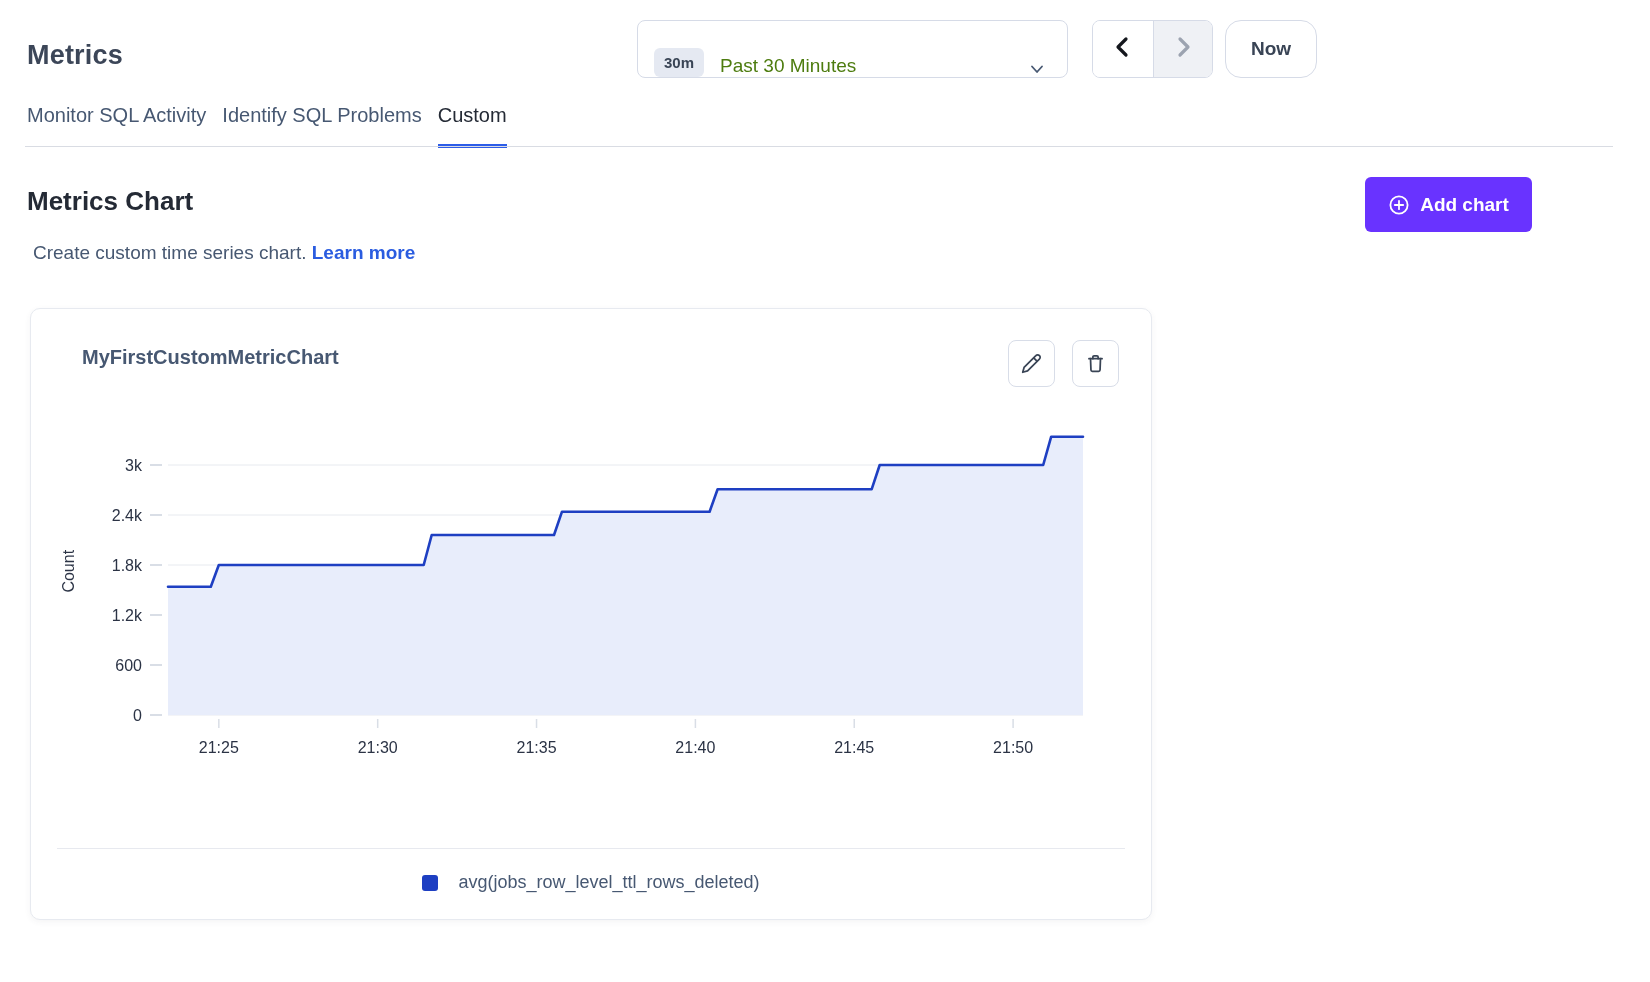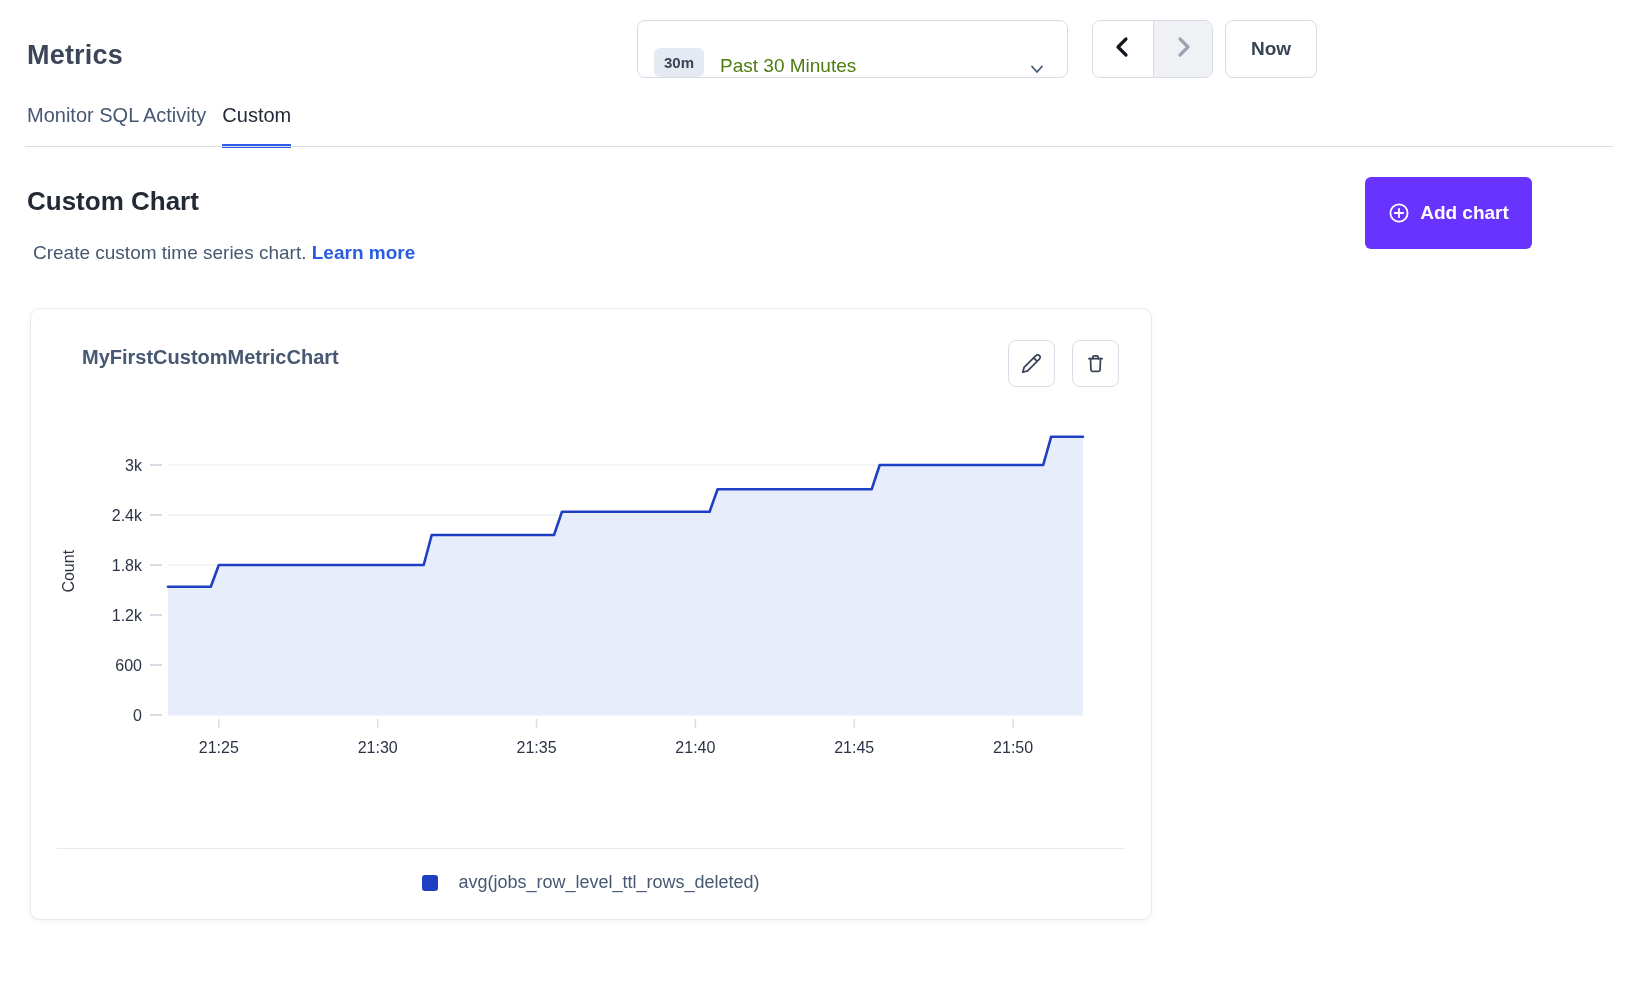--- a/index.html
+++ b/index.html
@@ -19,34 +19,34 @@
   .range-label { font-size:19px; font-weight:400; color:#4d7c0f; }
   .dd-chevron { margin-left:auto; display:flex; align-items:center; }
 
   .arrow-group { left:1092px; top:20px; width:121px; height:58px; border:1px solid #D6DBE7;
     border-radius:8px; display:flex; overflow:hidden; background:#fff; }
   .arrow-btn { width:50%; height:100%; display:flex; align-items:center; justify-content:center; cursor:pointer; }
   .arrow-btn.prev { background:#ffffff; }
   .arrow-btn.next { background:#EFF1F5; border-left:1px solid #D6DBE7; cursor:default; }
 
   .now-btn { left:1225px; top:20px; width:92px; height:58px; background:#fff; border:1px solid #D6DBE7;
-    border-radius:8px; display:flex; align-items:center; justify-content:center;
+    border-radius:16px; display:flex; align-items:center; justify-content:center;
     font-size:19px; font-weight:700; color:#394455; cursor:pointer; }
 
   
   .tabs { left:27px; top:104px; display:flex; gap:16px; }
   .tab { font-size:20px; color:#475872; padding-bottom:17px; border-bottom:4px solid transparent; cursor:pointer; }
   .tab.active { color:#242A35; border-bottom-color:#2D5DE8; }
   .tabs-divider { left:25px; top:146px; width:1588px; height:1px; background:#D9DCE3; }
 
   
   .section-title { left:27px; top:186px; font-size:26px; font-weight:700; color:#242A35; }
   .section-desc { left:33px; top:242px; font-size:19px; color:#475872; }
   .learn-more { color:#2A5CE0; font-weight:700; cursor:pointer; }
-  .add-chart-btn { left:1365px; top:177px; width:167px; height:72px; background:#6933FF; border:none;
+  .add-chart-btn { left:1365px; top:177px; width:167px; height:55px; background:#6933FF; border:none;
     border-radius:6px; color:#fff; font-size:19px; font-weight:700; font-family:"Liberation Sans",sans-serif;
     display:flex; align-items:center; justify-content:center; gap:10px; cursor:pointer; }
 
   
   .card { left:30px; top:308px; width:1122px; height:612px; background:#fff; border:1px solid #E7EAF0;
     border-radius:10px; box-shadow:0 2px 6px rgba(60,70,90,.06); }
   .card-title { left:57px; top:346px; font-size:20px; font-weight:700; color:#475872;margin-left:25px; }
   .icon-btn { top:340px; width:47px; height:47px; background:#fff; border:1px solid #D8DDE8;
     border-radius:8px; display:flex; align-items:center; justify-content:center; cursor:pointer; }
   .icon-btn.edit { left:1008px; }
@@ -89,25 +89,26 @@
           <polyline points="8,4 16,12 8,20" stroke="#9CA3B0" stroke-width="3.2" stroke-linecap="round" stroke-linejoin="round"></polyline>
         </svg>
     </span>
   </div>
 </div>
 
 <div class="abs now-btn">Now</div>
 
 <nav class="abs tabs">
   <span class="tab">Monitor SQL Activity</span>
+  <span class="tab">Identify SQL Problems</span>
   <span class="tab active">Custom</span>
 </nav>
 <div class="abs tabs-divider"></div>
 
-<h2 class="abs section-title">Custom Chart</h2>
+<h2 class="abs section-title">Metrics Chart</h2>
 <p class="abs section-desc">
   <span>Create custom time series chart.</span>
   <span class="learn-more">Learn more</span>
 </p>
 <button class="abs add-chart-btn">
   <span style="display:flex;">
     <svg width="22" height="22" viewBox="0 0 22 22" fill="none">
       <circle cx="11" cy="11" r="8.6" stroke="#ffffff" stroke-width="1.8"></circle>
       <line x1="11" y1="6.8" x2="11" y2="15.2" stroke="#ffffff" stroke-width="1.8" stroke-linecap="round"></line>
       <line x1="6.8" y1="11" x2="15.2" y2="11" stroke="#ffffff" stroke-width="1.8" stroke-linecap="round"></line>

